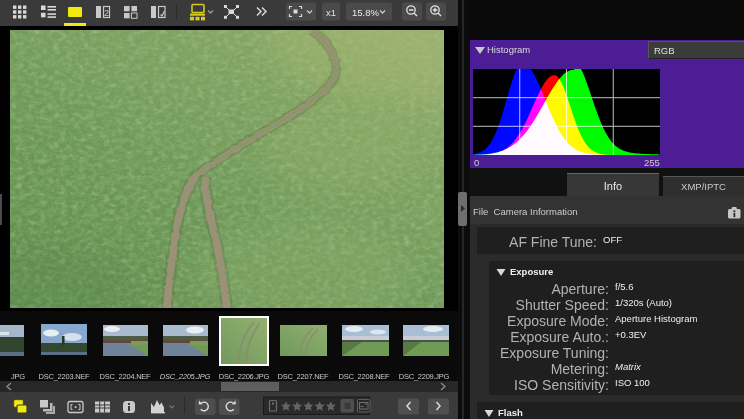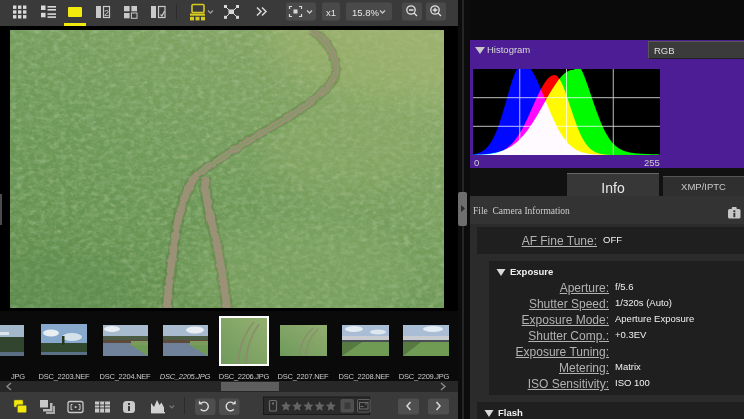--- a/index.html
+++ b/index.html
@@ -5,21 +5,21 @@
   body{width:744px;height:419px;background:#0a0a0a;font-family:"Liberation Sans",sans-serif;overflow:hidden;position:relative;}
   .abs{position:absolute;}
   #toolbar{left:0;top:0;width:458px;height:26px;background:#3a3a3a;}
   #canvas{left:0;top:26px;width:458px;height:285px;background:#000;}
   #filmstrip{left:0;top:311px;width:458px;height:81px;background:#0a0a0a;}
   #btoolbar{left:0;top:392px;width:458px;height:27px;background:#3a3a3a;}
   #divcol{left:458px;top:0;width:12px;height:419px;background:#0c0c0c;}
   #panel{left:470px;top:0;width:274px;height:295px;background:#4c1d95;margin-top:40px;}
   .thumb{position:absolute;height:31px;overflow:hidden;}
   .fname{position:absolute;top:60.5px;font-size:7.5px;color:#c9c9c9;text-align:center;width:70px;letter-spacing:-0.25px;}
-  .lbl{color:#b2b2b2;font-size:12px;position:absolute;right:147px;white-space:nowrap;text-decoration:underline;}
+  .lbl{color:#b2b2b2;font-size:14px;position:absolute;right:147px;white-space:nowrap;}
   .val{color:#f0f0f0;font-size:9.5px;position:absolute;left:126px;white-space:nowrap;}
   .ibox{position:absolute;left:477px;width:267px;background:#1f1f1f;}
 </style></head>
 <body>
 
 <div id="toolbar" class="abs">
 <svg class="abs" style="left:0;top:0" width="458" height="26" viewBox="0 0 458 26">
 
   <g fill="#d9d9d9">
     <rect x="13" y="5.5" width="3.4" height="3.4"></rect>
@@ -369,25 +369,25 @@
       </g>
       <g stroke="#ffffff" stroke-width="1" opacity="0.75">
         <path d="M46.75,0 V86 M93.5,0 V86 M140.25,0 V86 M0,28.7 H187 M0,57.3 H187"></path>
       </g>
     </svg>
   </div>
   <div class="abs" style="left:4px;top:117px;font-size:9.5px;color:#cccccc;">0</div>
   <div class="abs" style="left:174px;top:117px;font-size:9.5px;color:#cccccc;">255</div>
 
   <div class="abs" style="left:0;top:128px;width:274px;height:28px;background:#111;"></div>
-  <div class="abs" style="left:97px;top:133px;width:92px;height:23px;background:#373737;border-top:1px solid #666;box-sizing:border-box;text-align:center;font-size:14px;color:#e8e8e8;padding-top:6px;">Info</div>
+  <div class="abs" style="left:97px;top:133px;width:92px;height:23px;background:#373737;border-top:1px solid #666;box-sizing:border-box;text-align:center;font-size:11px;color:#e8e8e8;padding-top:6px;">Info</div>
   <div class="abs" style="left:193px;top:136px;width:81px;height:20px;background:#2f2f2f;border-top:1px solid #555;box-sizing:border-box;text-align:center;font-size:9.5px;color:#c9c9c9;padding-top:4px;">XMP/IPTC</div>
 
   <div class="abs" style="left:0;top:156px;width:274px;height:28px;background:#333333;">
-    <div class="abs" style="left:3px;top:10px;font-size:9.5px;color:#cccccc;font-family:Liberation Serif, serif;">File&nbsp; Camera Information</div>
+    <div class="abs" style="left:3px;top:10px;font-size:9.5px;color:#cccccc;">File&nbsp; Camera Information</div>
     <svg class="abs" style="left:258px;top:11px" width="13" height="12">
       <rect x="0" y="2" width="12.5" height="9.5" rx="1.5" fill="#c6c6c6"></rect>
       <rect x="3.7" y="0" width="5" height="3.5" rx="1" fill="#c6c6c6"></rect>
       <rect x="5.4" y="3.3" width="1.9" height="1.9" fill="#333"></rect>
       <rect x="5.4" y="5.9" width="1.9" height="4.3" fill="#333"></rect>
     </svg>
   </div>
 
   <div class="abs" style="left:0;top:184px;width:274px;height:235px;background:#2b2b2b;"></div>
 
@@ -399,26 +399,26 @@
   <div class="ibox" style="top:221px;height:134px;left:19px;">
     <svg class="abs" style="left:7px;top:6px" width="10" height="10">
         <path d="M0.5,2 L9.5,2 L5,9 Z" fill="#d9d9d9"></path>
       </svg>
     <div class="abs" style="left:21px;top:5px;font-size:9.5px;font-weight:bold;color:#efefef;">Exposure</div>
     <div class="lbl" style="top:20px;">Aperture:</div>
       <div class="val" style="top:20px;">f/5.6</div>
     <div class="lbl" style="top:36px;">Shutter Speed:</div>
       <div class="val" style="top:36px;">1/320s (Auto)</div>
     <div class="lbl" style="top:52px;">Exposure Mode:</div>
-      <div class="val" style="top:52px;">Aperture Exposure</div>
-    <div class="lbl" style="top:68px;">Shutter Comp.:</div>
+      <div class="val" style="top:52px;">Aperture Histogram</div>
+    <div class="lbl" style="top:68px;">Exposure Auto.:</div>
       <div class="val" style="top:68px;">+0.3EV</div>
     <div class="lbl" style="top:84px;">Exposure Tuning:</div>
     <div class="lbl" style="top:100px;">Metering:</div>
-      <div class="val" style="top:100px;">Matrix</div>
+      <div class="val" style="top:100px;font-style:italic;">Matrix</div>
     <div class="lbl" style="top:116px;">ISO Sensitivity:</div>
       <div class="val" style="top:116px;">ISO 100</div>
   </div>
 
   <div class="ibox" style="top:362px;height:37px;left:7px;">
     <svg class="abs" style="left:7px;top:6px" width="10" height="10">
         <path d="M0.5,2 L9.5,2 L5,9 Z" fill="#d9d9d9"></path>
       </svg>
     <div class="abs" style="left:21px;top:5px;font-size:9.5px;font-weight:bold;color:#efefef;">Flash</div>
     <div class="lbl" style="top:22px;">Device:</div>

